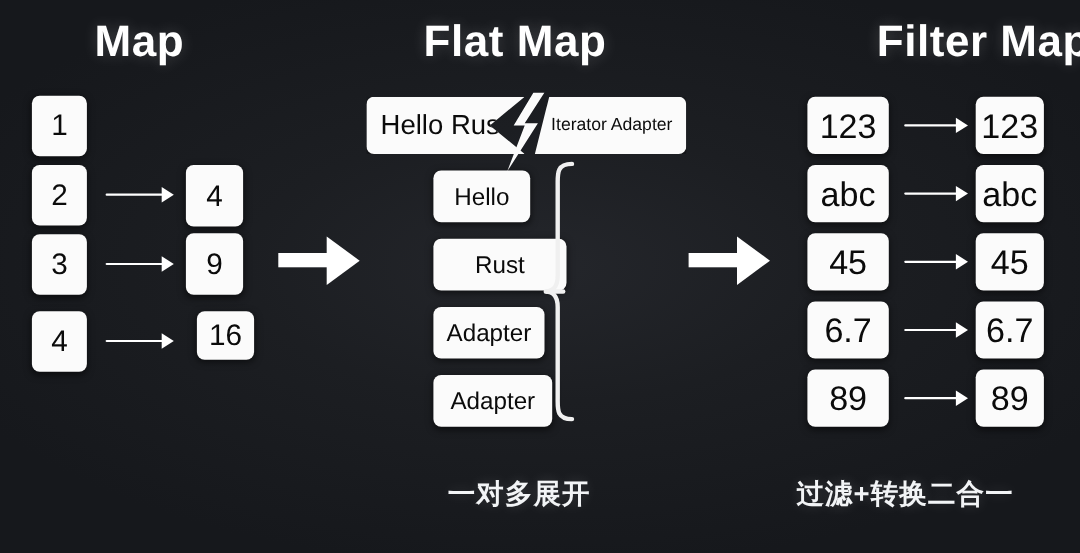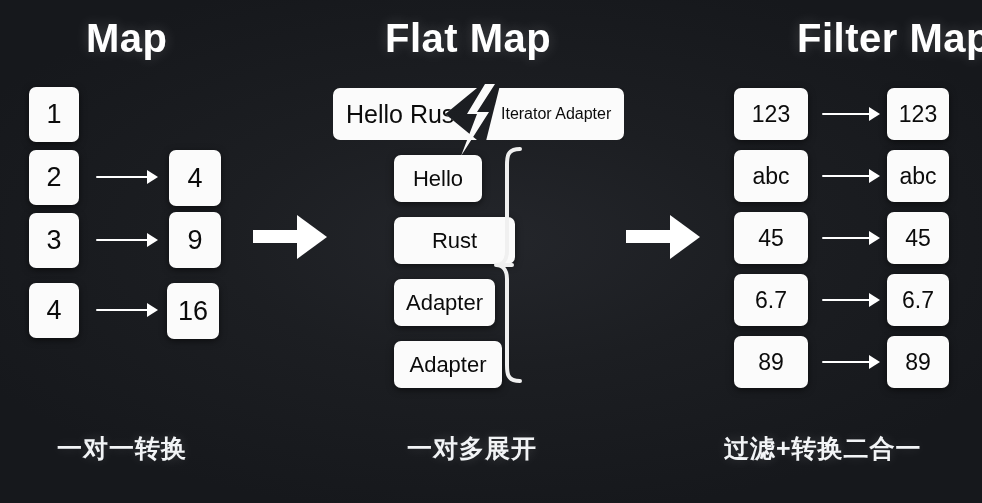--- a/index.html
+++ b/index.html
@@ -48,21 +48,21 @@
     align-items:center;
     justify-content:center;
     box-shadow:0 2px 7px rgba(0,0,0,.55);
     font-family:"Liberation Sans","DejaVu Sans",sans-serif;
     line-height:1;
     box-sizing:border-box;
     white-space:nowrap;
   }
   .card.num{font-size:27px;}
   .card.word{font-size:22px;}
-  .card.small{font-size:23px;}
+  .card.small{font-size:31px;}
 
   
   .thin-arrow{
     position:absolute;
     height:14px;
   }
   .thin-arrow .shaft{
     position:absolute;
     left:0;top:6px;
     height:2px;
@@ -164,21 +164,21 @@
     <div class="shaft" style="width:52px;"></div>
       <div class="head"></div>
   </div>
   <div class="thin-arrow" style="left:96px;top:303px;width:62px;">
     <div class="shaft" style="width:52px;"></div>
       <div class="head"></div>
   </div>
 
   <div class="card num" style="left:169px;top:150px;width:52px;height:56px;">4</div>
   <div class="card num" style="left:169px;top:212px;width:52px;height:56px;">9</div>
-  <div class="card num" style="left:167px;top:283px;width:52px;height:56px;">16</div>
+  <div class="card num" style="left:179px;top:283px;width:52px;height:44px;">16</div>
 
   <div class="big-arrow" style="left:253px;top:215px;">
     <div class="bshaft"></div>
       <div class="bhead"></div>
   </div>
 
   <div id="split-banner">
     <div class="banner-half" id="banner-left">Hello Rust</div>
     <div class="banner-half" id="banner-right">Iterator Adapter</div>
     <svg id="bolt" viewBox="0 0 52 72">
@@ -227,17 +227,16 @@
     <div class="shaft" style="width:48px;"></div>
       <div class="head"></div>
   </div>
 
   <div class="card small" style="left:887px;top:88px;width:62px;height:52px;">123</div>
   <div class="card small" style="left:887px;top:150px;width:62px;height:52px;">abc</div>
   <div class="card small" style="left:887px;top:212px;width:62px;height:52px;">45</div>
   <div class="card small" style="left:887px;top:274px;width:62px;height:52px;">6.7</div>
   <div class="card small" style="left:887px;top:336px;width:62px;height:52px;">89</div>
 
-  <div class="caption" style="left:57px;top:432px;">一对一转换</div>
   <div class="caption" style="left:383px;top:432px;margin-left:24px;">一对多展开</div>
   <div class="caption" style="left:724px;top:432px;">过滤+转换二合一</div>
 
 </div>
 
 </body></html>

